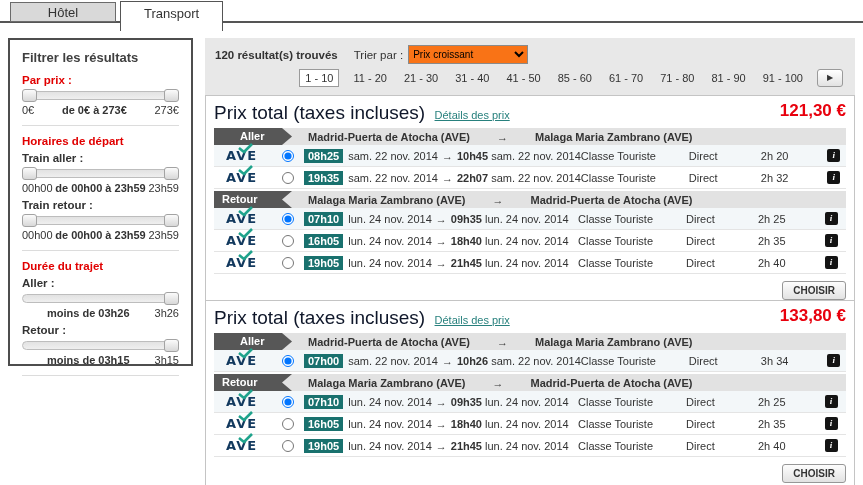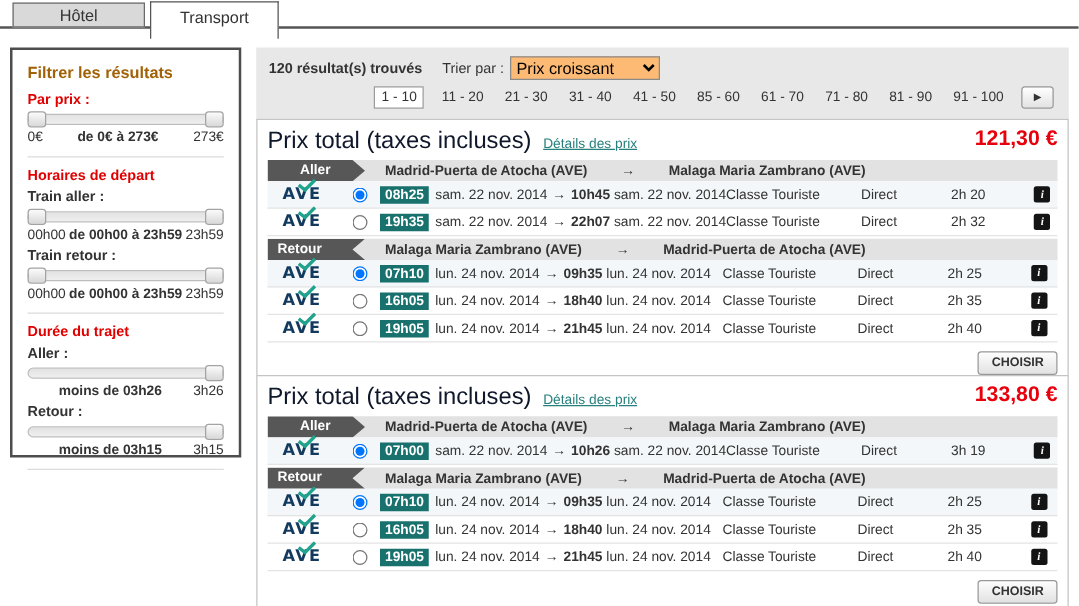--- a/index.html
+++ b/index.html
@@ -12,41 +12,41 @@
   .tabbar .baseline { position:absolute; left:0; right:0; top:21px; border-top:2px solid #555; z-index:1; }
   .tab { position:absolute; z-index:2; text-align:center; font-size:13px; cursor:pointer; }
   .tab-inactive { top:2px; left:10px; width:106px; height:20px; line-height:19px;
                   background:#d9d9d9; border:1px solid #6b6b6b; }
   .tab-active { top:1px; left:120px; width:103px; height:30px; line-height:24px;
                 background:#fff; border:1px solid #555; border-bottom:none; z-index:3; }
 
   
   .sidebar { position:absolute; left:8px; top:38px; width:185px; height:328px;
              border:2px solid #4d4d4d; background:#fff; padding:10px 12px; }
-  .sb-title { font-size:13px; font-weight:bold; color:#a16207; }
+  .sb-title { font-size:13px; font-weight:bold; color:#404040; }
   .sb-red { color:#e10000; font-weight:bold; font-size:11.5px; margin:9px 0 3px; }
   .sb-sub { font-weight:bold; font-size:11.5px; color:#333; margin:5px 0 2px; }
   .slider { position:relative; height:13px; margin:3px 0 2px; }
   .slider .track { position:absolute; left:0; right:0; top:2px; height:9px;
                    background:linear-gradient(#e2e2e2,#efefef); border:1px solid #bdbdbd; border-radius:5px; }
   .slider .handle { position:absolute; top:0; width:15px; height:13px;
                     background:linear-gradient(#fbfbfb,#d8d8d8); border:1px solid #a3a3a3; border-radius:3px; }
   .handle.h-left { left:0; } .handle.h-right { right:0; }
   .slider-labels { display:flex; justify-content:space-between; align-items:baseline;
                    font-size:11px; color:#333; margin-bottom:2px; }
   .slider-labels .mid { font-weight:bold; }
   .sb-divider { border-top:1px solid #dcdcdc; margin:9px 0 0; }
 
   
   .results-bar { position:absolute; left:205px; top:38px; width:650px; height:60px;
                  background:#e8e8e8; padding:7px 10px 0; }
   .rb-top { display:flex; align-items:center; font-size:11.5px; }
   .rb-count { font-weight:bold; margin-right:16px; }
   .rb-sort-label { margin-right:5px; }
-  .rb-select { font-size:13px; height:19px; width:120px; border:1px solid #8a8a8a; background:#fdba74; }
+  .rb-select { font-size:10px; height:19px; width:120px; border:1px solid #8a8a8a; background:#f97316; }
   .rb-pages { display:flex; justify-content:flex-end; align-items:center; gap:11px;
               margin-top:5px; font-size:11px; padding-right:2px; }
   .page-link { padding:2px 3px; cursor:pointer; color:#333; }
   .page-link.active { background:#fff; border:1px solid #9a9a9a; padding:2px 5px; }
   .next-btn { border:1px solid #9a9a9a; border-radius:3px; background:linear-gradient(#fff,#e2e2e2);
               width:26px; height:18px; font-size:8px; line-height:16px; text-align:center; cursor:pointer; }
 
   
   .card { position:absolute; left:205px; width:650px; background:#fff;
           border:1px solid #c4c4c4; padding:6px 8px 8px; }
@@ -302,21 +302,21 @@
     <div id="rows-c1-outbound">
         <div class="train-row selected">
           <span class="ave-logo">AVE<svg class="ave-check" width="17" height="11">
               <polyline points="2,5 7,9 15,1" stroke="#1fa38c" stroke-width="2.6" fill="none"></polyline>
             </svg></span>
           <span class="radio-cell"><input type="radio" name="card1-outbound" checked="" style=""></span>
           <span class="time-badge">07h00</span>
           <span class="journey"><span>sam. 22 nov. 2014</span><span class="j-arrow">→</span><span class="arr-time">10h26</span><span> sam. 22 nov. 2014</span></span>
           <span class="col-class">Classe Touriste</span>
           <span class="col-type">Direct</span>
-          <span class="col-dur">3h 19</span>
+          <span class="col-dur">3h 34</span>
           <span class="col-info">
             <span class="info-icon">i</span>
           </span>
         </div>
       </div>
     <div class="band">
       <span class="ribbon ribbon-retour">Retour</span>
       <span class="band-route">
         <span>Malaga Maria Zambrano (AVE)</span>
         <span class="r-arrow">→</span>

